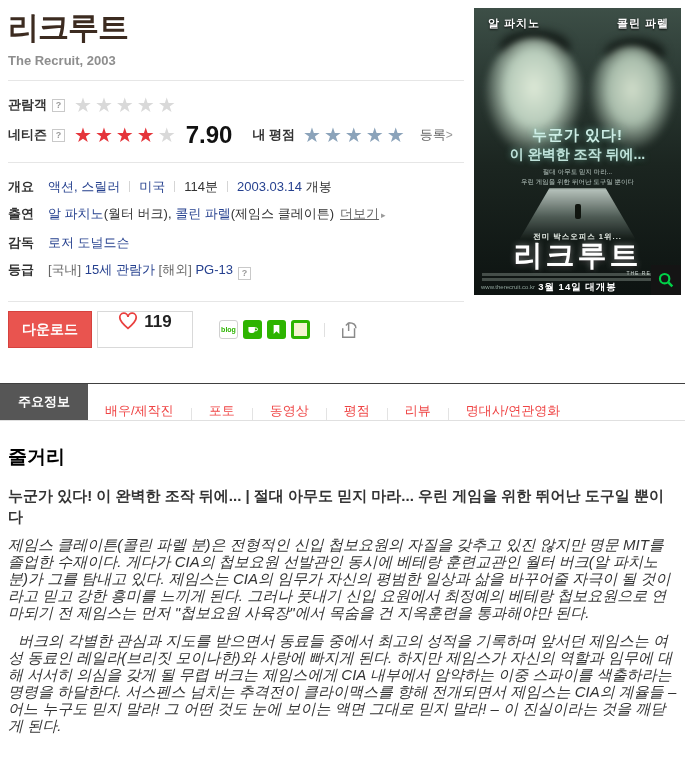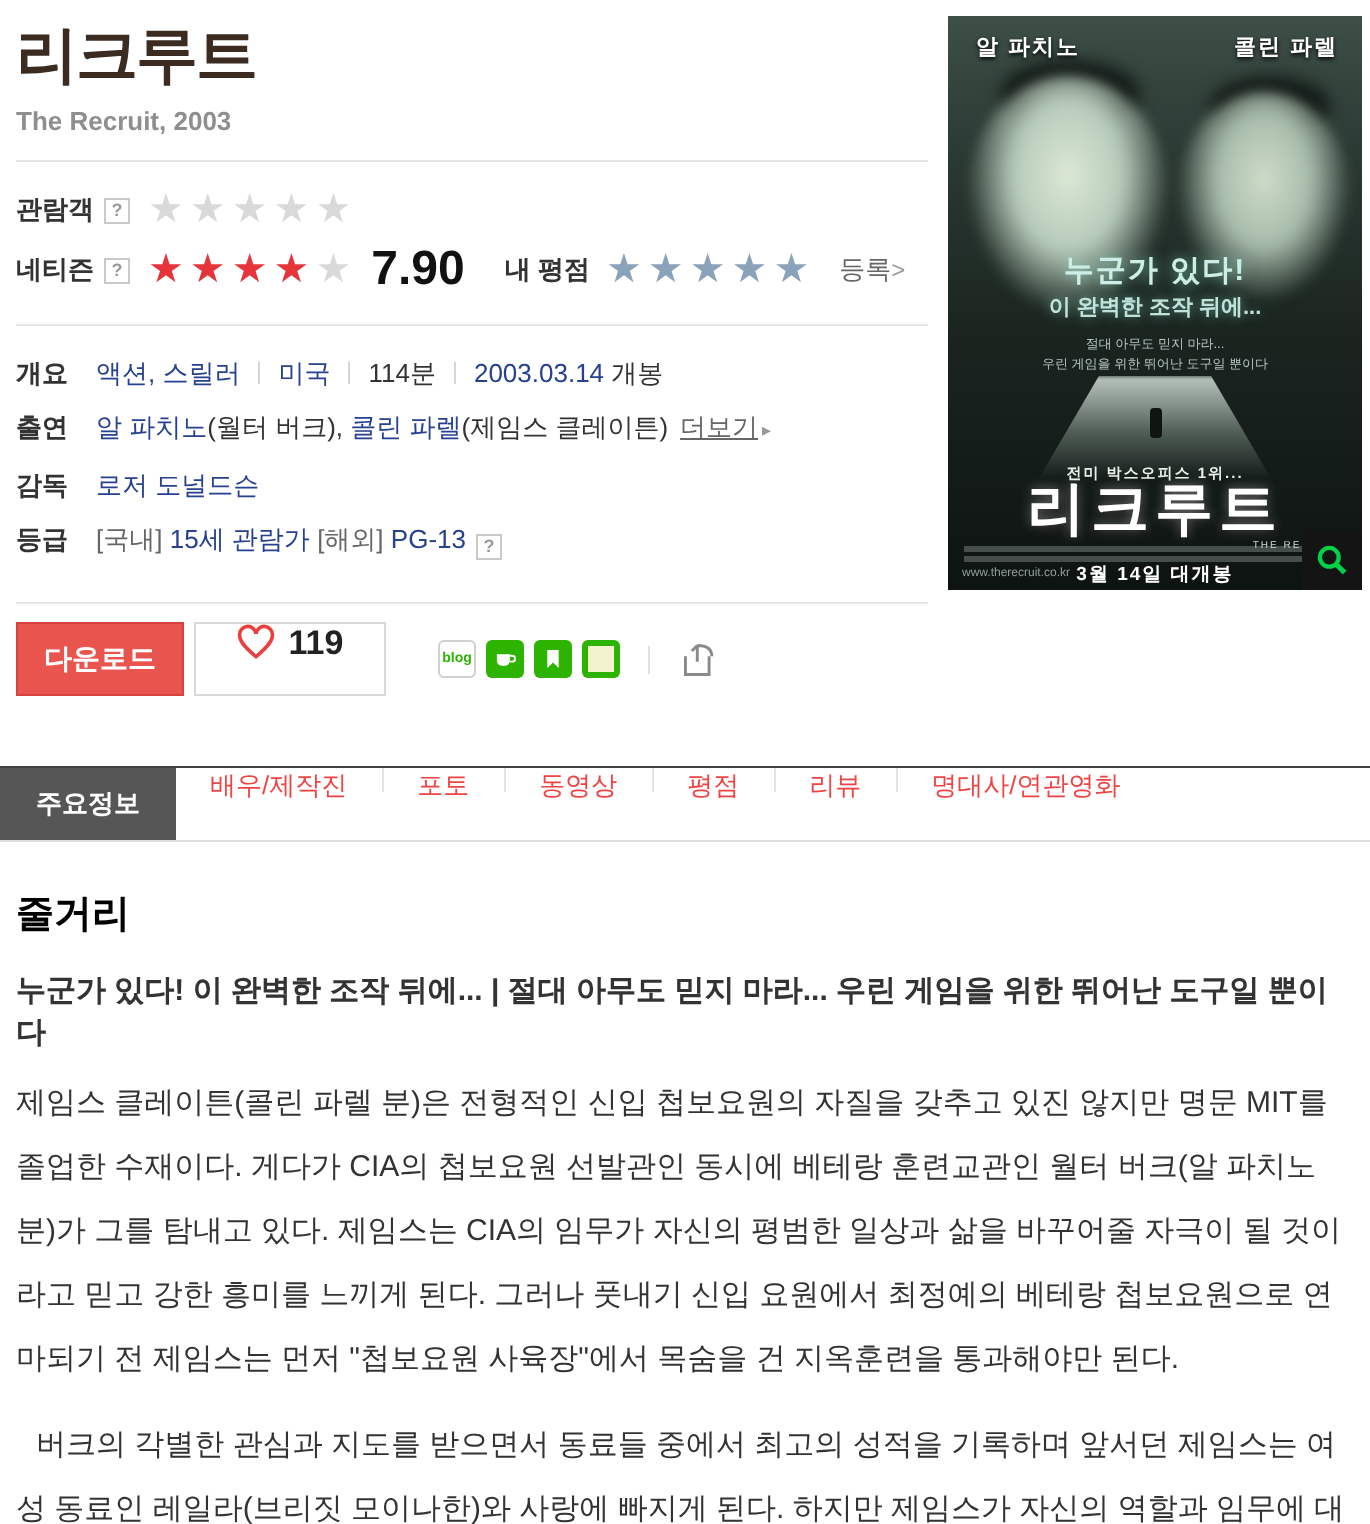--- a/index.html
+++ b/index.html
@@ -69,21 +69,21 @@
     background:radial-gradient(ellipse at 50% 42%,#cfdcc9 0%,#a8bcab 38%,rgba(40,60,50,0) 72%); }
   .hair { position:absolute; border-radius:50%; background:#141c18; filter:blur(4px); }
   .hair.left { left:26px; top:22px; width:70px; height:34px; }
   .hair.right { right:16px; top:30px; width:60px; height:30px; }
   .poster-name { position:absolute; top:8px; font-size:11px; font-weight:bold; color:#fff;
                  text-shadow:0 1px 2px #000; letter-spacing:1px; }
   .poster-name.left { left:14px; } .poster-name.right { right:12px; }
   .poster-tag1 { position:absolute; top:118px; width:100%; text-align:center; font-size:15px;
                  font-weight:bold; color:#cdeee6; letter-spacing:1px;
                  text-shadow:0 0 7px rgba(140,230,205,.7); }
-  .poster-tag2 { position:absolute; top:138px; width:100%; text-align:center; font-size:11px;
+  .poster-tag2 { position:absolute; top:138px; width:100%; text-align:center; font-size:14px;
                  font-weight:bold; color:#bfe2da; text-shadow:0 0 6px rgba(140,230,205,.6); }
   .poster-sub { position:absolute; width:100%; text-align:center; font-size:6.5px; color:#b7c6c0; }
   .poster-sub.s1 { top:160px; } .poster-sub.s2 { top:170px; }
   .corridor { position:absolute; left:45px; top:180px; width:117px; height:52px;
               background:linear-gradient(180deg,rgba(216,228,221,.85) 0%,rgba(150,168,158,.45) 55%,rgba(80,95,88,0) 100%);
               clip-path:polygon(26% 0,74% 0,100% 100%,0 100%); filter:blur(1px); }
   .figure { position:absolute; left:101px; top:196px; width:6px; height:15px; background:#10150f;
             border-radius:2px; }
   .poster-boxoffice { position:absolute; top:224px; width:100%; text-align:center; font-size:7.5px;
                       font-weight:bold; color:#e8efe9; letter-spacing:1px; }
@@ -95,32 +95,32 @@
   .credit-bar { position:absolute; left:8px; right:8px; height:3px;
                 background:rgba(185,198,190,.32); }
   .cb1 { top:265px; } .cb2 { top:270px; }
   .poster-site { position:absolute; left:7px; top:276px; font-size:6px; color:#8fa39b; }
   .poster-release { position:absolute; top:273px; width:100%; text-align:center; font-size:9.5px;
                     font-weight:bold; color:#fff; letter-spacing:1px; }
   .zoom-btn { position:absolute; right:0; bottom:0; width:30px; height:30px; background:#141414;
               border:none; display:flex; align-items:center; justify-content:center; cursor:pointer; }
 
   
-  .tabbar { display:flex; align-items:flex-start; height:38px; border-top:1px solid #404040;
+  .tabbar { display:flex; align-items:flex-end; height:38px; border-top:1px solid #404040;
             border-bottom:1px solid #e0e0e0; }
   .tab { font-size:13px; color:#ef4444; padding:0 17px; cursor:pointer; white-space:nowrap; }
   .tab.active { height:100%; display:flex; align-items:center; background:#565656; color:#fff;
                 font-weight:bold; padding:0 18px; }
   .tab-sep { width:1px; height:12px; background:#e3e3e3; }
 
   
   .synopsis { padding:23px 8px 0; }
   .syn-heading { font-size:19px; font-weight:bold; color:#000; margin-bottom:15px; }
   .syn-tagline { font-size:15px; font-weight:bold; color:#333; line-height:21px; margin-bottom:9px; }
-  .syn-p { font-size:15px; color:#333; line-height:32px; }
+  .syn-p { font-size:15px; color:#333; line-height:17px;font-style:italic; }
   .syn-p.indent { margin-top:11px; text-indent:10px; }
 </style>
 </head>
 <body>
 
 <div class="page">
 
   <div class="top">
     <div class="left-col">
 

